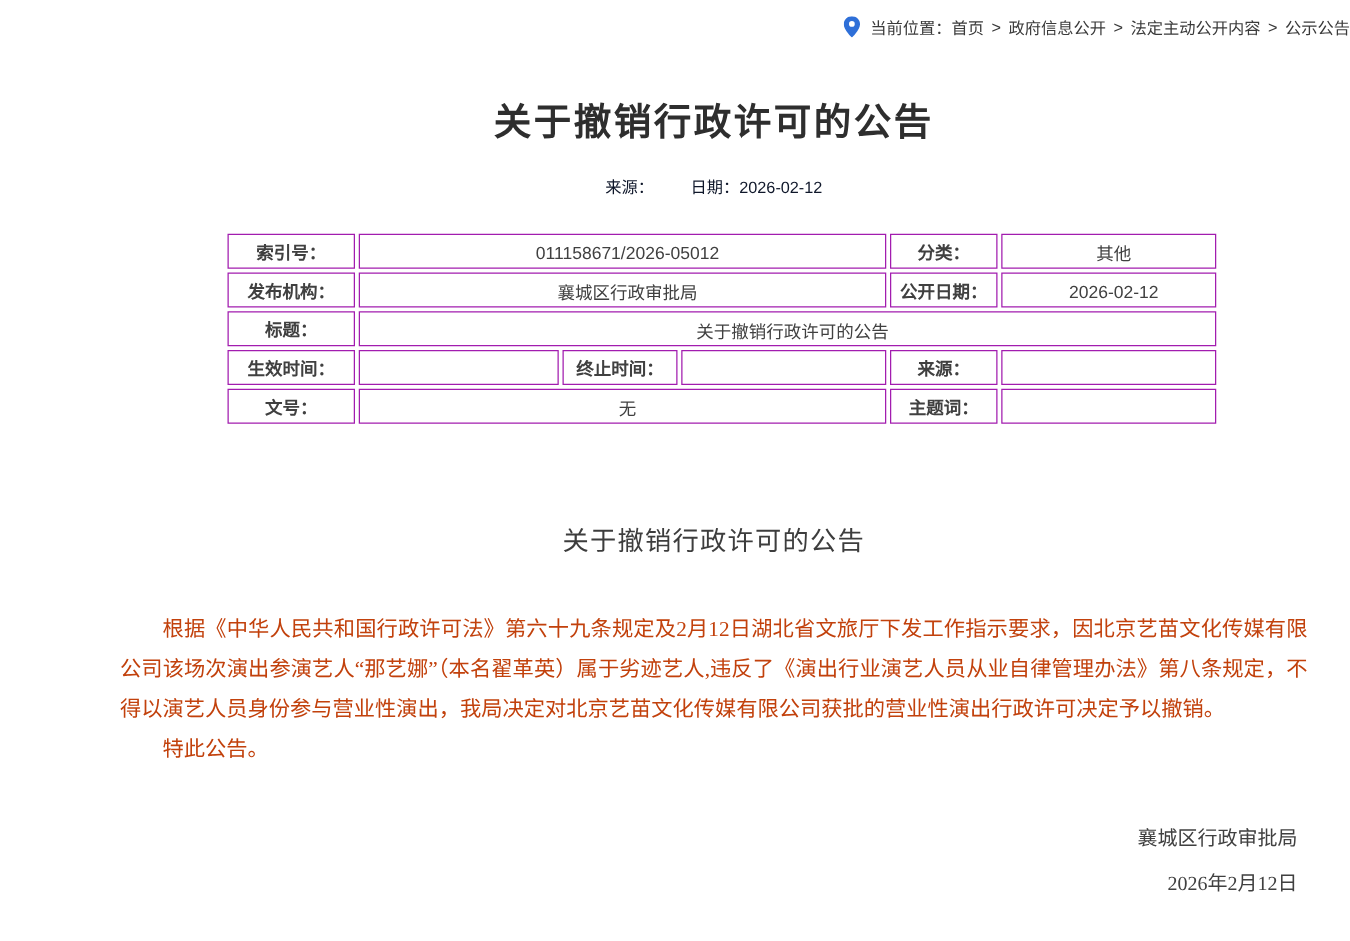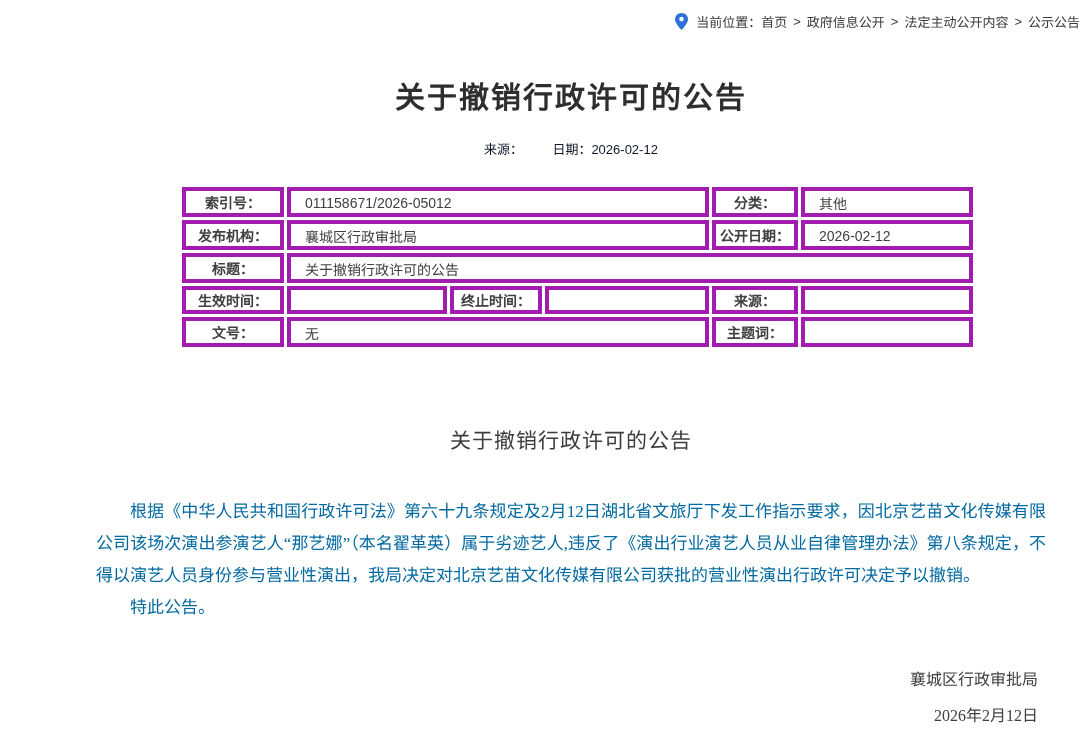--- a/index.html
+++ b/index.html
@@ -47,48 +47,48 @@
 
   
   table.info {
     margin: 26px 0 0 83px;
     width: 797px;
     border-collapse: separate;
     border-spacing: 3px;
     table-layout: fixed;
   }
   table.info td {
-    border: 4px solid #a21caf;
+    border: 1px solid #a21caf;
     background: #ffffff;
     height: 28px;
     font-size: 14px;
     color: #404040;
     overflow: hidden;
     white-space: nowrap;
   }
   td.lbl { text-align: center; font-weight: bold; padding: 0 4px; }
-  td.val { text-align: left; padding: 2px 6px 0 14px; }
+  td.val { text-align: center; padding: 2px 6px 0 14px; }
 
   
   .doc-title {
     margin-top: 74px;
     text-align: center;
     font-family: "Liberation Serif", serif;
     font-size: 21px;
     font-weight: 500;
     color: #3d3d3d;
     letter-spacing: 1px;
   }
   .doc-body {
     margin-top: 42px;
     font-family: "Liberation Serif", serif;
     font-size: 17px;
     line-height: 32px;
     text-align: justify;
-    color: #0369a1;
+    color: #c2410c;
   }
   .doc-body p { text-indent: 2em; }
   .signature {
     margin-top: 38px;
     text-align: right;
     font-family: "Liberation Serif", serif;
     font-size: 16px;
     line-height: 36px;
     color: #404040;
     padding-right: 8px;

